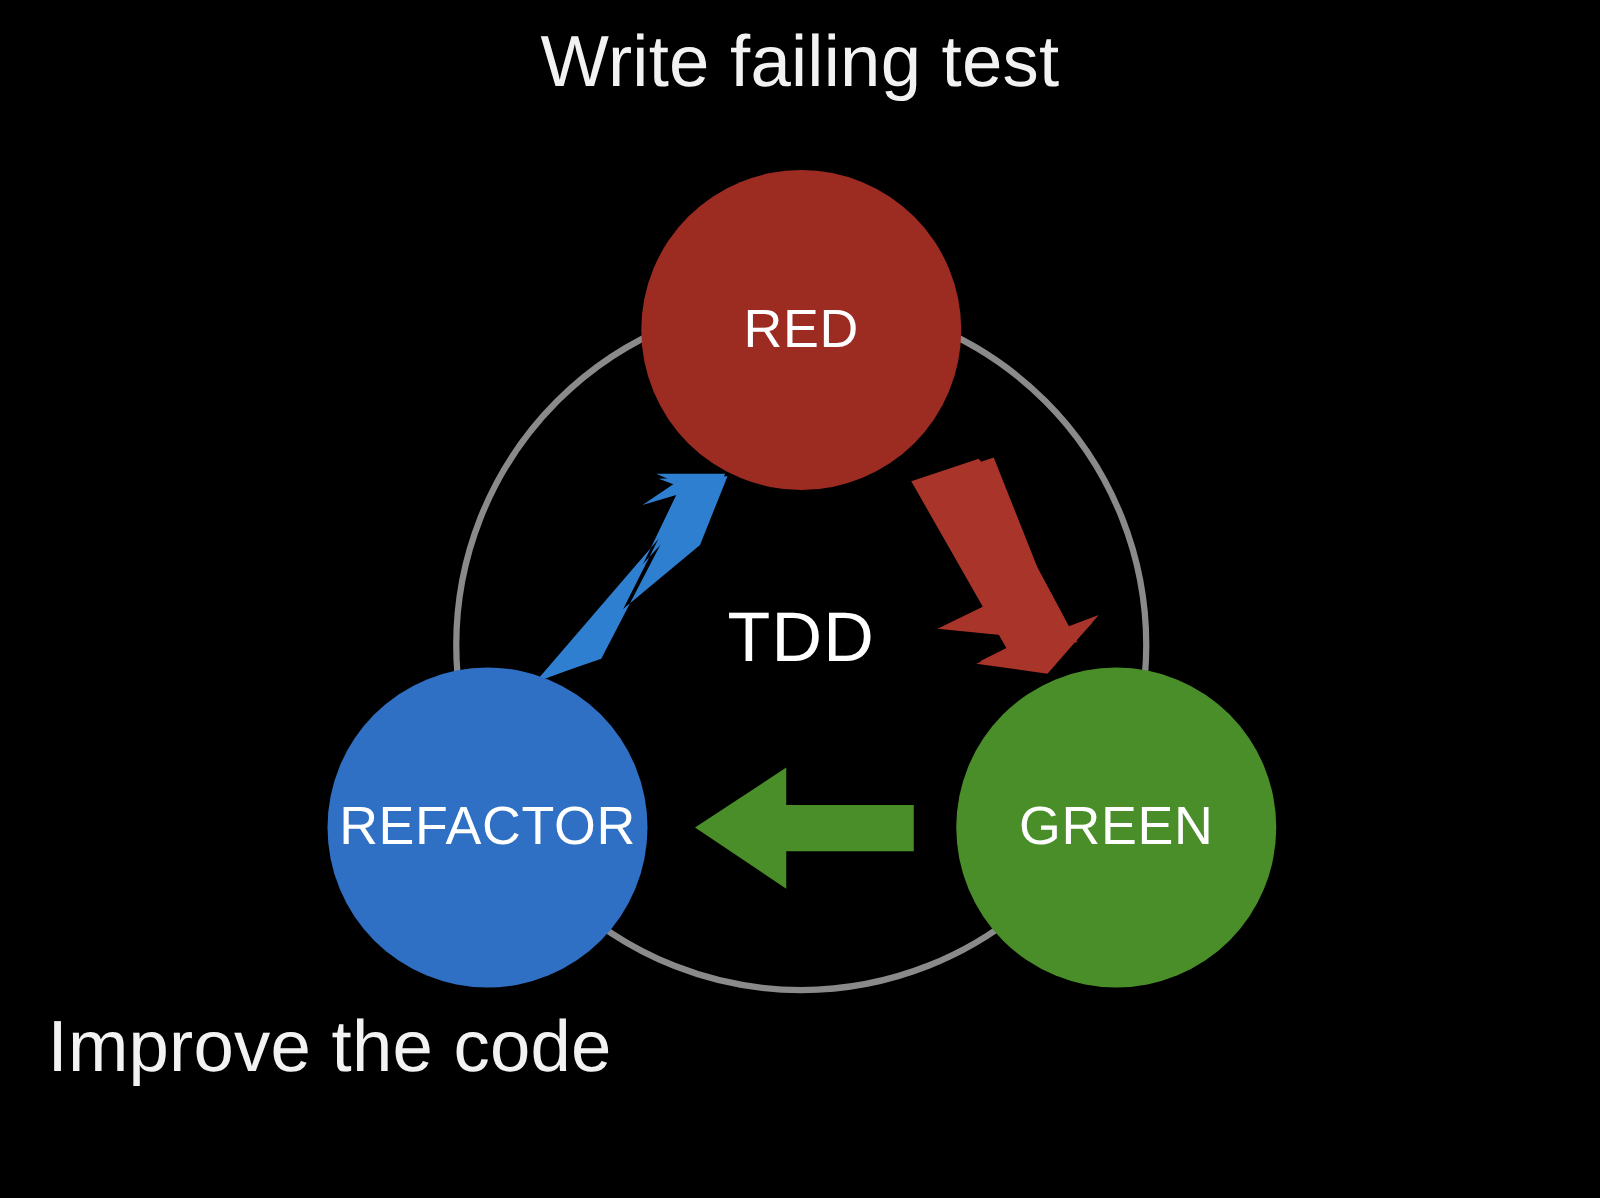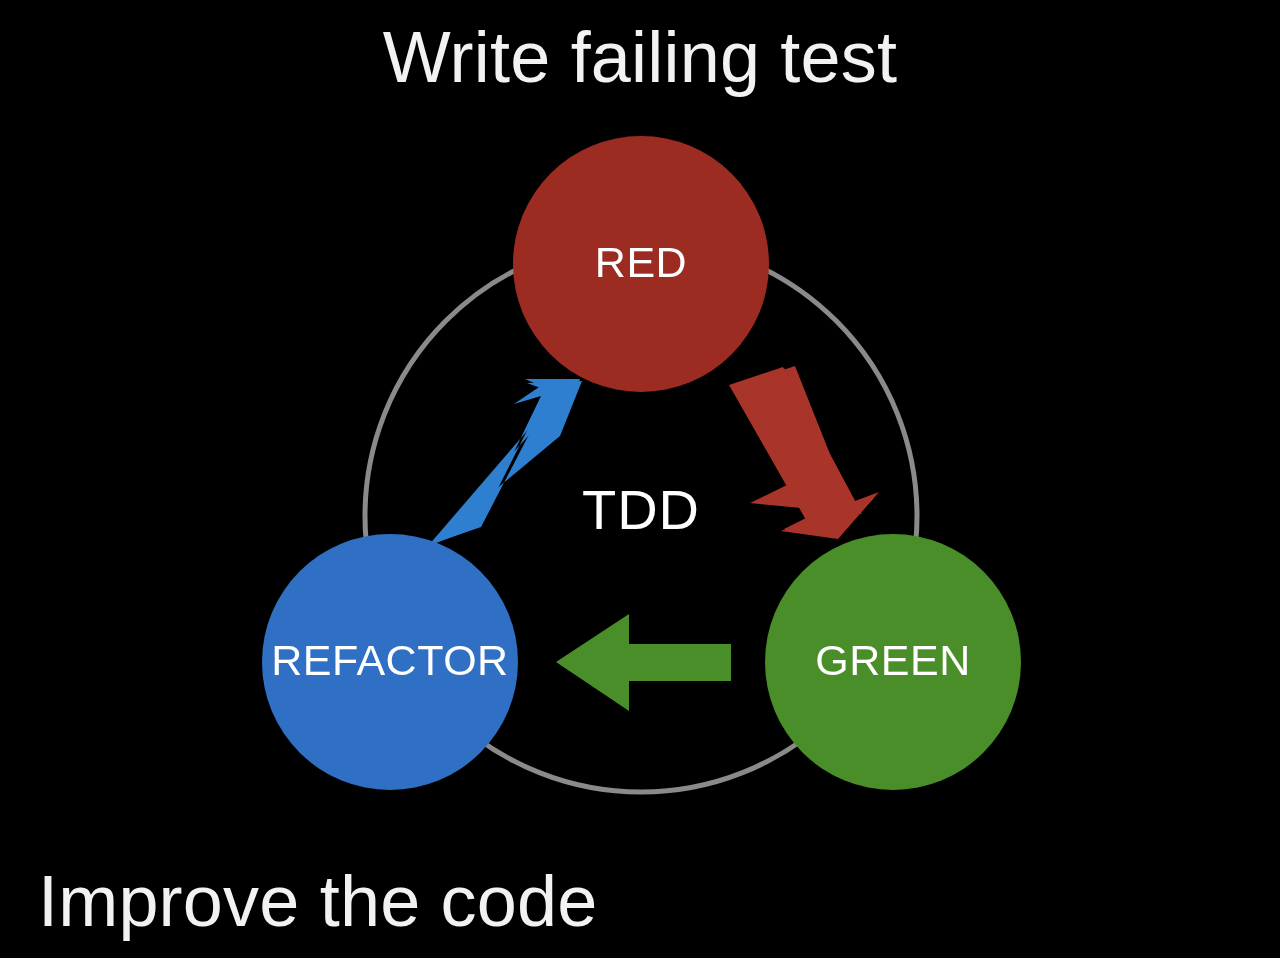--- a/index.html
+++ b/index.html
@@ -45,34 +45,34 @@
     fill: #ffffff;
     text-anchor: middle;
     dominant-baseline: middle;
     letter-spacing: 1px;
   }
   .caption {
     position: absolute;
     font-family: "Liberation Sans", sans-serif;
     font-weight: 400;
     color: #f2f2f2;
-    font-size: 72px;
+    font-size: 58px;
     line-height: 1.05;
     white-space: nowrap;
     letter-spacing: 0.2px;
   }
   #caption-top {
     top: 20px;
     left: 0;
     width: 1280px;
     text-align: center;
   }
   #caption-bottom-left {
     left: 38px;
-    top: 864px;
+    top: 808px;
   }
   #caption-bottom-right {
     right: 128px;
     top: 848px;
   }
 </style>
 </head>
 <body>
 
 <div id="stage">

